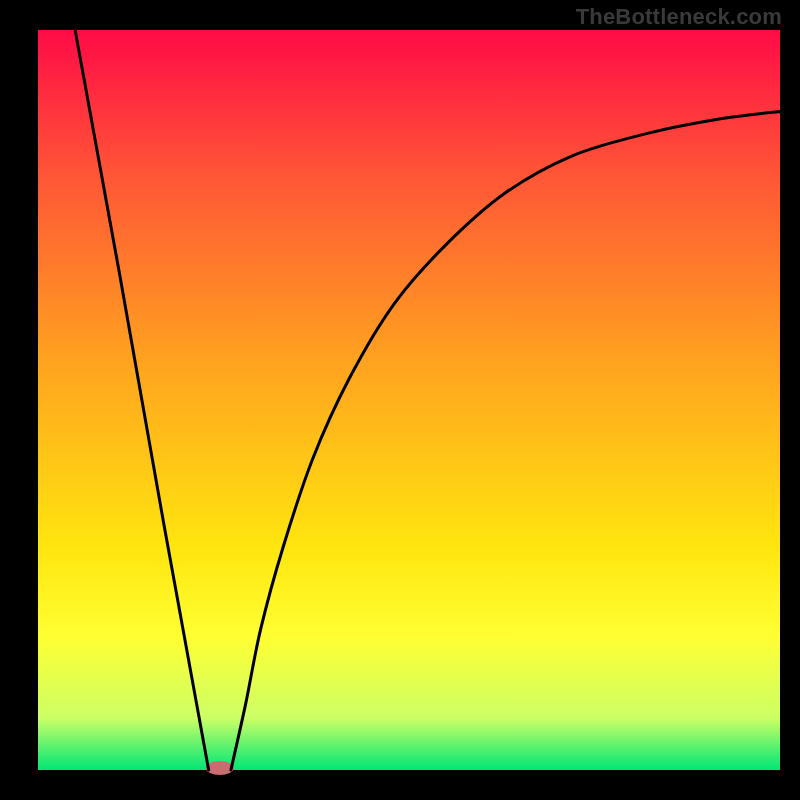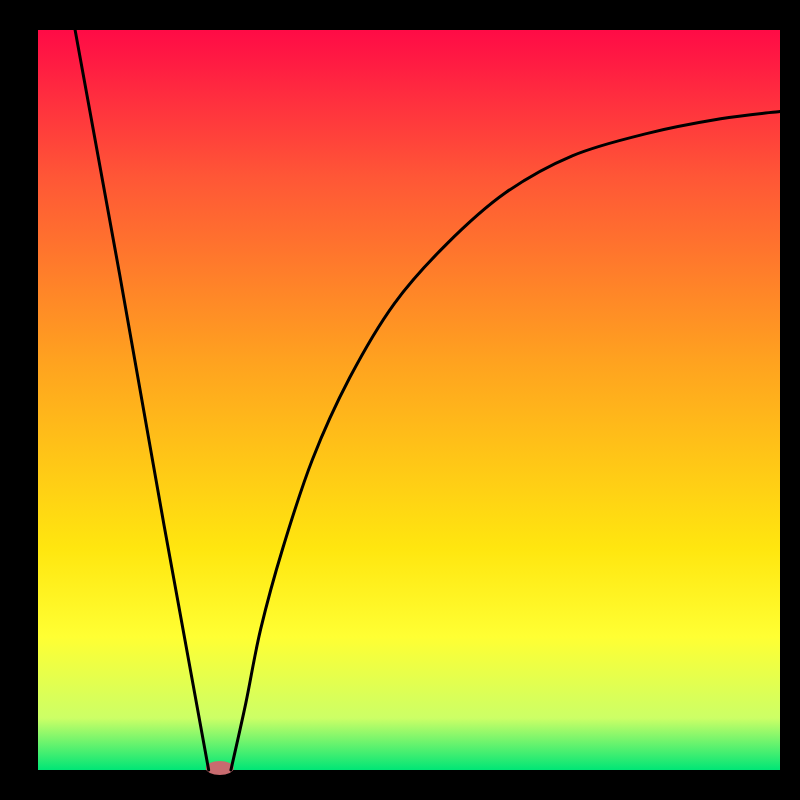--- a/index.html
+++ b/index.html
@@ -30,20 +30,21 @@
   svg {
     position: absolute;
     top: 0;
     left: 0;
   }
 </style>
 </head>
 <body>
 
 <div class="frame">
+  <div class="watermark">TheBottleneck.com</div>
   <svg id="chart-svg" width="800" height="800" viewBox="0 0 800 800">
       <defs>
         <linearGradient id="bg-grad" x1="0" y1="0" x2="0" y2="1">
           <stop offset="0%" stop-color="#ff0b46"></stop>
           <stop offset="20%" stop-color="#ff5736"></stop>
           <stop offset="45%" stop-color="#ffa31f"></stop>
           <stop offset="70%" stop-color="#ffe60f"></stop>
           <stop offset="82%" stop-color="#ffff33"></stop>
           <stop offset="93%" stop-color="#ccff66"></stop>
           <stop offset="100%" stop-color="#00e676"></stop>

